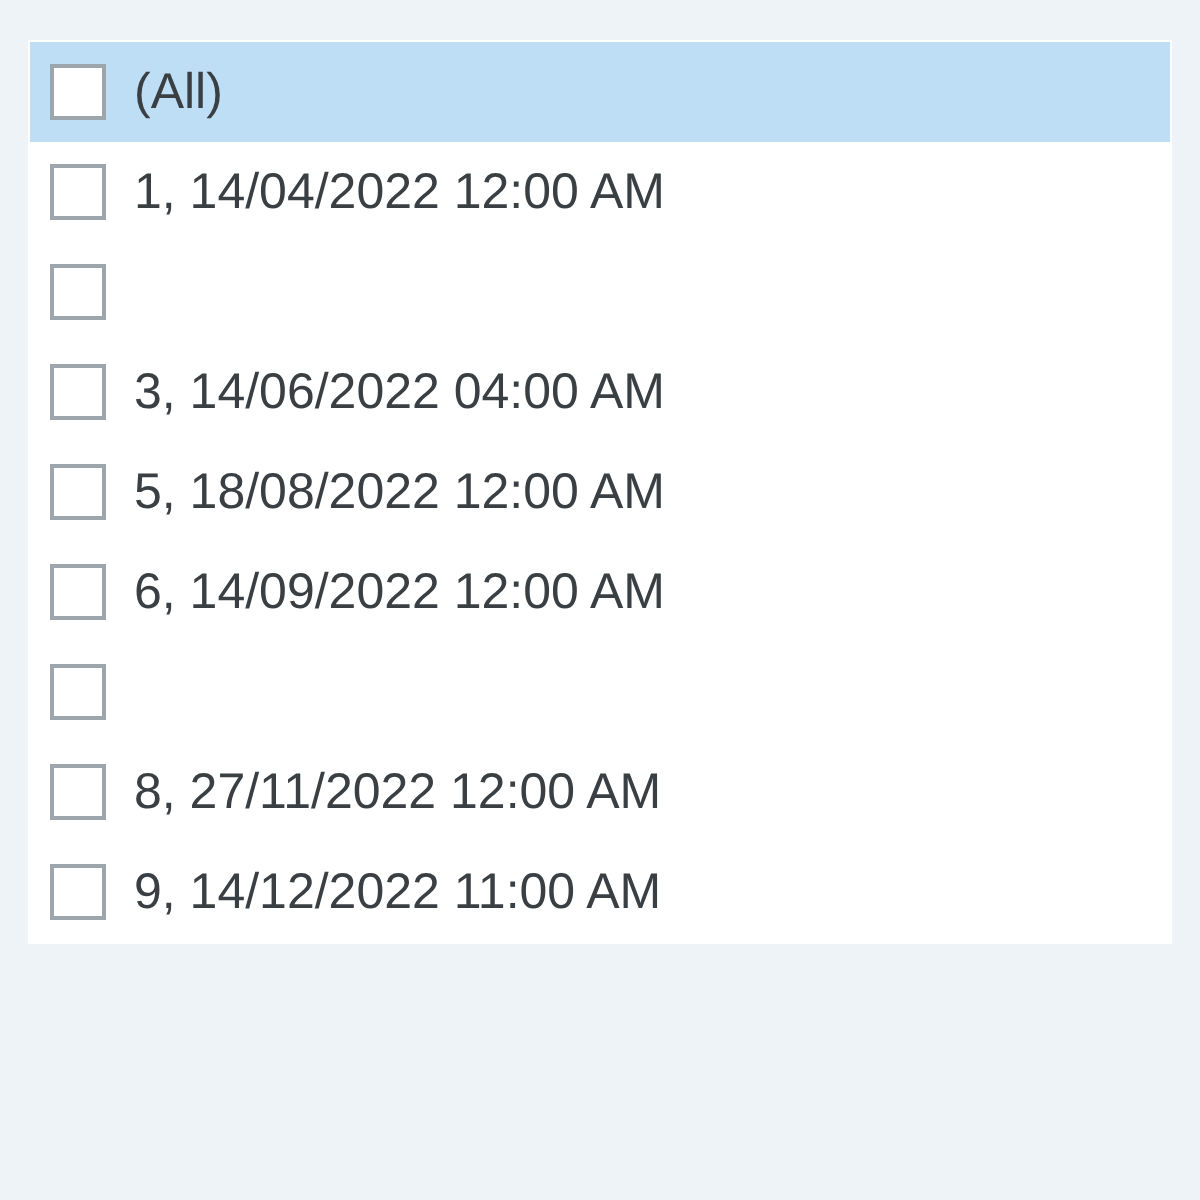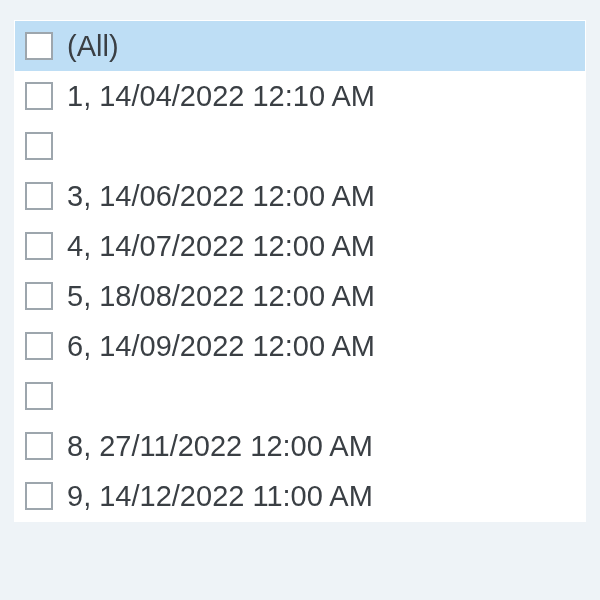--- a/index.html
+++ b/index.html
@@ -31,54 +31,50 @@
     }
     .checkbox {
       width: 28px;
       height: 28px;
       border: 2px solid #9da6ad;
       background: #ffffff;
       flex-shrink: 0;
       cursor: pointer;
     }
     .item-label {
-      font-size: 29px;
+      font-size: 25px;
       color: #3a3f44;
       white-space: nowrap;
       user-select: none;
     }
   </style>
 </head>
 <body>
 
 <div class="filter-list">
 
   <div class="filter-item selected">
     <div class="checkbox"></div>
     <span class="item-label">(All)</span>
   </div>
 
   <div class="filter-item">
     <div class="checkbox"></div>
-    <span class="item-label">1, 14/04/2022 12:10 AM</span>
+    <span class="item-label">1, 14/04/2022 12:00 AM</span>
   </div>
 
   <div class="filter-item">
     <div class="checkbox"></div>
   </div>
 
   <div class="filter-item">
     <div class="checkbox"></div>
-    <span class="item-label">3, 14/06/2022 12:00 AM</span>
+    <span class="item-label">3, 14/06/2022 04:00 AM</span>
   </div>
 
-  <div class="filter-item">
-    <div class="checkbox"></div>
-    <span class="item-label">4, 14/07/2022 12:00 AM</span>
-  </div>
 
   <div class="filter-item">
     <div class="checkbox"></div>
     <span class="item-label">5, 18/08/2022 12:00 AM</span>
   </div>
 
   <div class="filter-item">
     <div class="checkbox"></div>
     <span class="item-label">6, 14/09/2022 12:00 AM</span>
   </div>

